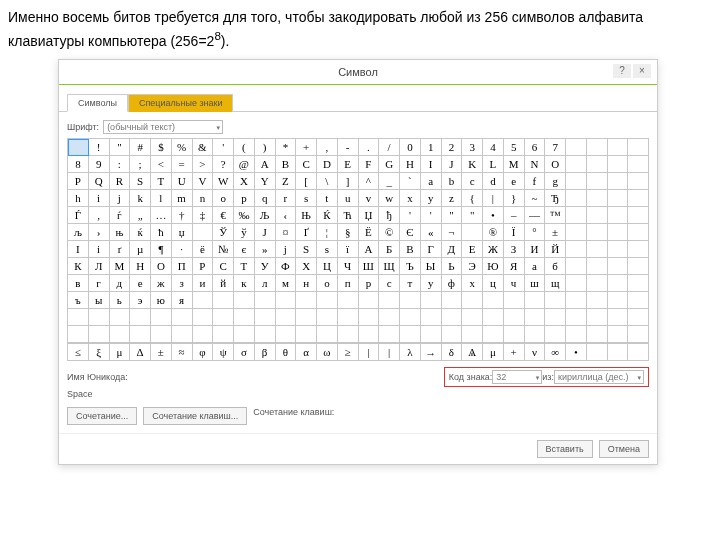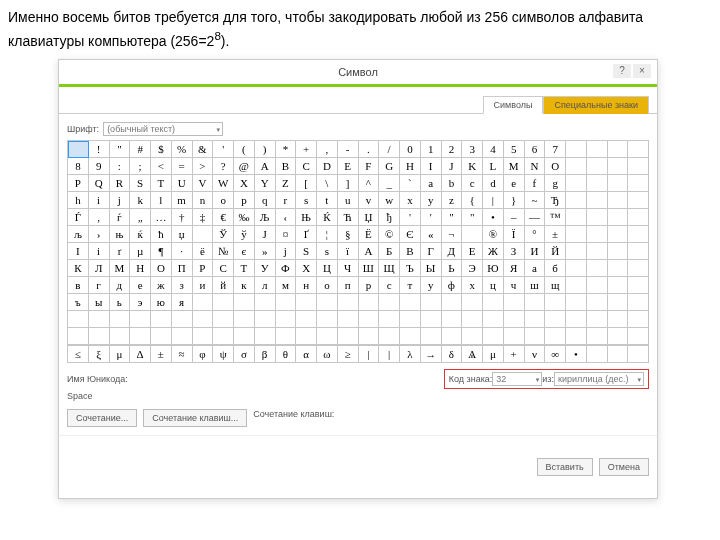--- a/index.html
+++ b/index.html
@@ -26,45 +26,44 @@
   }
   .title-bar {
     background: #fff;
     color: #444;
     padding: 6px 8px;
     display: flex;
     align-items: center;
     justify-content: center;
     position: relative;
     font-size: 11px;
-    border-bottom: 3px solid #84cc16;
+    border-bottom: 1px solid #84cc16;
   }
   .title-bar .controls {
     position: absolute;
     right: 6px;
     top: 4px;
     display: flex;
     gap: 2px;
   }
   .tctl {
     width: 18px;
     height: 14px;
     background: #eee;
     color: #666;
     text-align: center;
     line-height: 14px;
     font-size: 10px;
   }
   .tabs {
     display: flex;
-    padding: 8px 8px 0 0;
+    padding: 8px 8px 0 8px;
     gap: 0;
     font-size: 9px;
     border-bottom: 1px solid #ccc;
-    justify-content: flex-end;
   }
   .tab {
     padding: 3px 10px;
     border: 1px solid #ccc;
     border-bottom: none;
     background: #eab308;
     color: #555;
     cursor: pointer;
     position: relative;
     top: 1px;
@@ -131,21 +130,21 @@
   .red-box { border:1.5px solid #d33; padding: 2px 4px; display:flex; align-items:center; }
   .btn {
     border:1px solid #bbb;
     background:#f5f5f5;
     padding:3px 8px;
     font-size:9px;
     cursor:pointer;
     color:#555;
   }
   .btn-row { display:flex; gap:6px; margin-top:8px;}
-  .footer { display:flex; justify-content:flex-end; gap:6px; padding:22px 8px; border-top:1px solid #eee;}
+  .footer { display:flex; justify-content:flex-end; gap:6px; padding:6px 8px; border-top:1px solid #eee;}
   .spacer { flex: 1; }
 </style>
 </head>
 <body>
 
 <div class="caption">
   <span>Именно восемь битов требуется для того, чтобы закодировать любой из 256 символов алфавита клавиатуры компьютера (256=2</span><sup>8</sup><span>).</span>
 </div>
 
 <div class="dialog">

